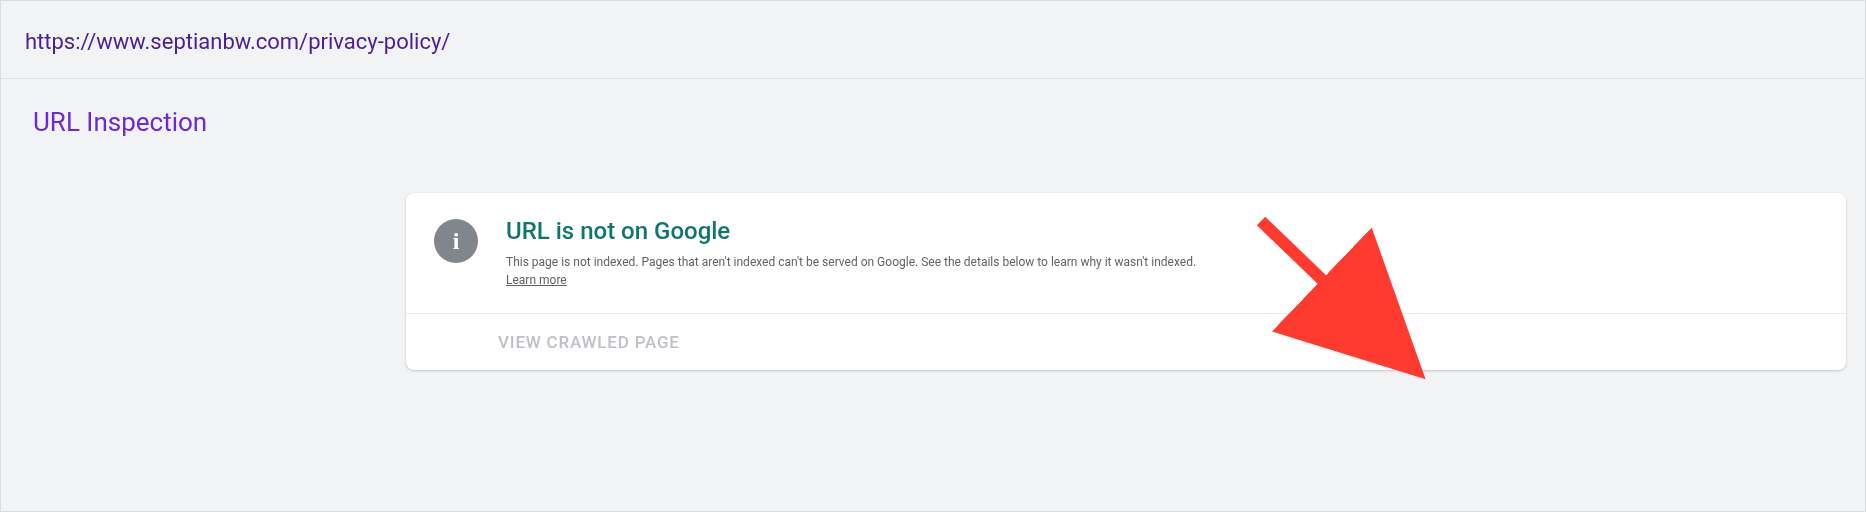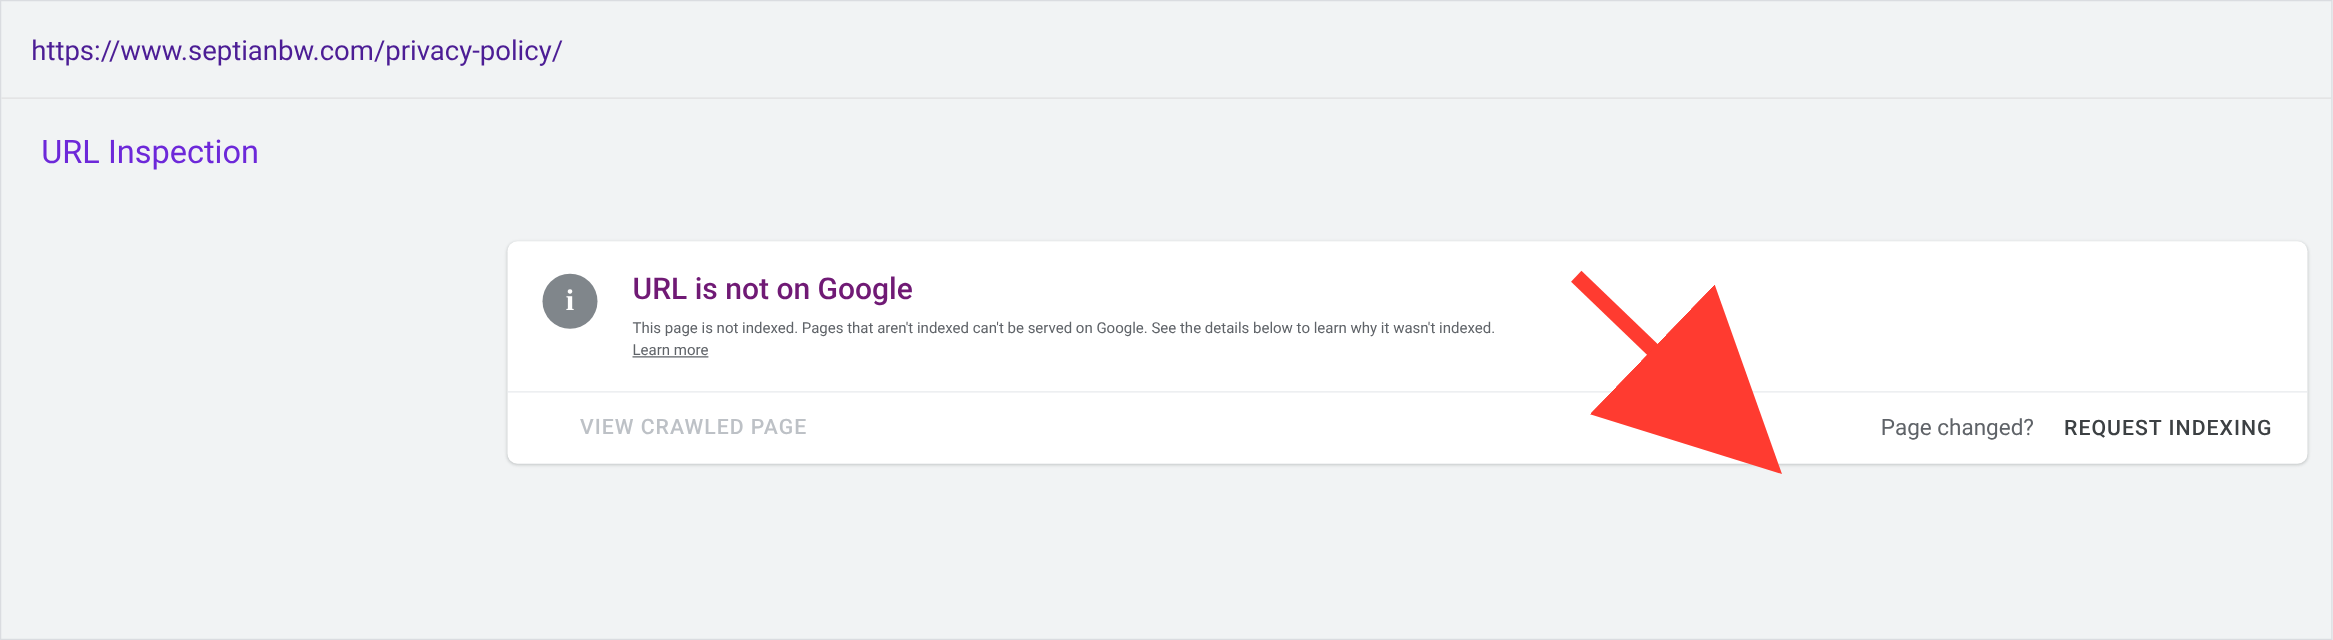--- a/index.html
+++ b/index.html
@@ -60,39 +60,39 @@
       color: #ffffff;
       font-size: 24px;
       font-weight: bold;
       font-family: Georgia, serif;
     }
     .card-content {
       flex: 1;
     }
     .card-title {
       font-size: 24px;
-      color: #701a75;
+      color: #0f766e;
       font-weight: 500;
       margin-bottom: 8px;
     }
     .card-description {
       font-size: 12px;
       color: #5f6368;
       line-height: 1.5;
       max-width: 720px;
     }
     .learn-more {
       text-decoration: underline;
       color: #5f6368;
       cursor: pointer;
     }
     .card-footer {
       display: flex;
-      align-items: flex-start;
-      padding: 18px 28px 18px 58px;
+      align-items: flex-end;
+      padding: 18px 28px 18px 92px;
     }
     .view-crawled {
       font-size: 17px;
       font-weight: 500;
       letter-spacing: 0.8px;
       color: #bdc1c6;
       text-transform: uppercase;
     }
     .footer-right {
       margin-left: auto;
@@ -135,24 +135,20 @@
     </div>
     <div class="card-content">
       <div class="card-title">URL is not on Google</div>
       <div class="card-description">
         <span>This page is not indexed. Pages that aren't indexed can't be served on Google. See the details below to learn why it wasn't indexed. </span><a class="learn-more">Learn more</a>
       </div>
     </div>
   </div>
   <div class="card-footer">
     <span class="view-crawled">VIEW CRAWLED PAGE</span>
-    <div class="footer-right">
-      <span class="page-changed">Page changed?</span>
-      <span class="request-indexing">REQUEST INDEXING</span>
-    </div>
   </div>
 </div>
 
 <svg class="arrow-annotation" width="200" height="170" viewBox="0 0 200 170">
   <defs>
     <marker id="arrowhead" markerWidth="12" markerHeight="12" refX="8" refY="6" orient="auto">
       <polygon points="0 0, 12 6, 0 12" fill="#ff3b30"></polygon>
     </marker>
   </defs>
   <line x1="20" y1="10" x2="150" y2="135" stroke="#ff3b30" stroke-width="12" marker-end="url(#arrowhead)"></line>

